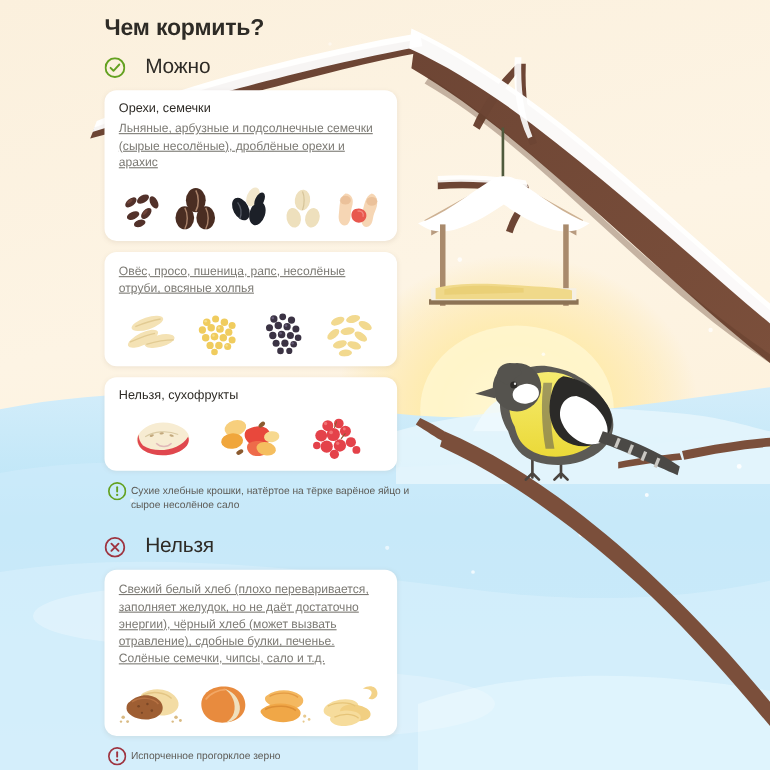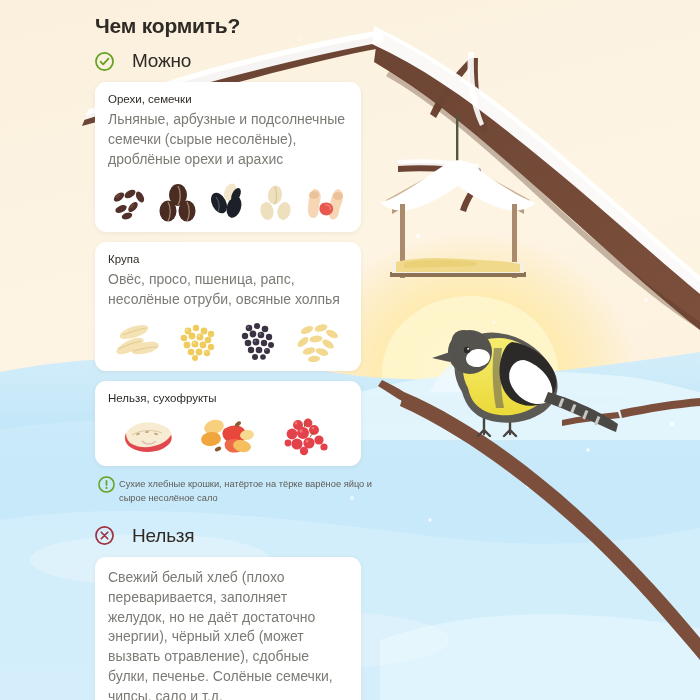--- a/index.html
+++ b/index.html
@@ -54,23 +54,24 @@
     box-shadow: 0 1px 4px rgba(130,110,80,0.10);
     width: 266px;
   }
   .card-title {
     font-size: 11.5px;
     font-weight: normal;
     color: #2e2b26;
     margin-bottom: 5px;
   }
   .card-desc {
-    font-size: 14px;
+    font-size: 11px;
     line-height: 1.42;
     color: #7c7a74;
+    text-decoration: underline;
   }
   .food-row {
     display: flex;
     align-items: flex-end;
     justify-content: space-between;
     margin-top: 9px;
     height: 44px;
   }
   .food-row.wide3 { justify-content: space-around; }
   .food-item { display: block; }
@@ -319,21 +320,20 @@
           <ellipse cx="10" cy="12" rx="5" ry="4"></ellipse>
           <ellipse cx="34" cy="13" rx="5" ry="4"></ellipse>
         </g>
         <path d="M19 20 C 25 18, 30 22, 29 27 C 28 32, 22 34, 18 31 C 14 28, 15 21, 19 20 Z" fill="#e8584e"></path>
         <path d="M21 22 C 25 21, 27 24, 26 27" stroke="#f2877d" stroke-width="1.2" fill="none"></path>
       </svg>
     </div>
   </div>
 
   <div class="card">
-    <div class="card-title">Крупа</div>
     <div class="card-desc">Овёс, просо, пшеница, рапс, несолёные отруби, овсяные холпья</div>
     <div class="food-row wide3">
       <svg class="food-item" width="50" height="42" viewBox="0 0 50 42">
         <ellipse cx="20" cy="12" rx="15" ry="5.5" fill="#f4e2b4" transform="rotate(-18 20 12)"></ellipse>
         <ellipse cx="16" cy="26" rx="15" ry="5.5" fill="#f4e2b4" transform="rotate(-26 16 26)"></ellipse>
         <ellipse cx="31" cy="28" rx="14" ry="5.5" fill="#f4e2b4" transform="rotate(-14 31 28)"></ellipse>
         <path d="M9 15 C 16 12, 26 9, 32 8" stroke="#e2cb93" stroke-width="1.2" fill="none"></path>
         <path d="M4 29 C 11 26, 21 22, 27 21" stroke="#e2cb93" stroke-width="1.2" fill="none"></path>
         <path d="M19 31 C 26 29, 36 27, 44 27" stroke="#e2cb93" stroke-width="1.2" fill="none"></path>
       </svg>

